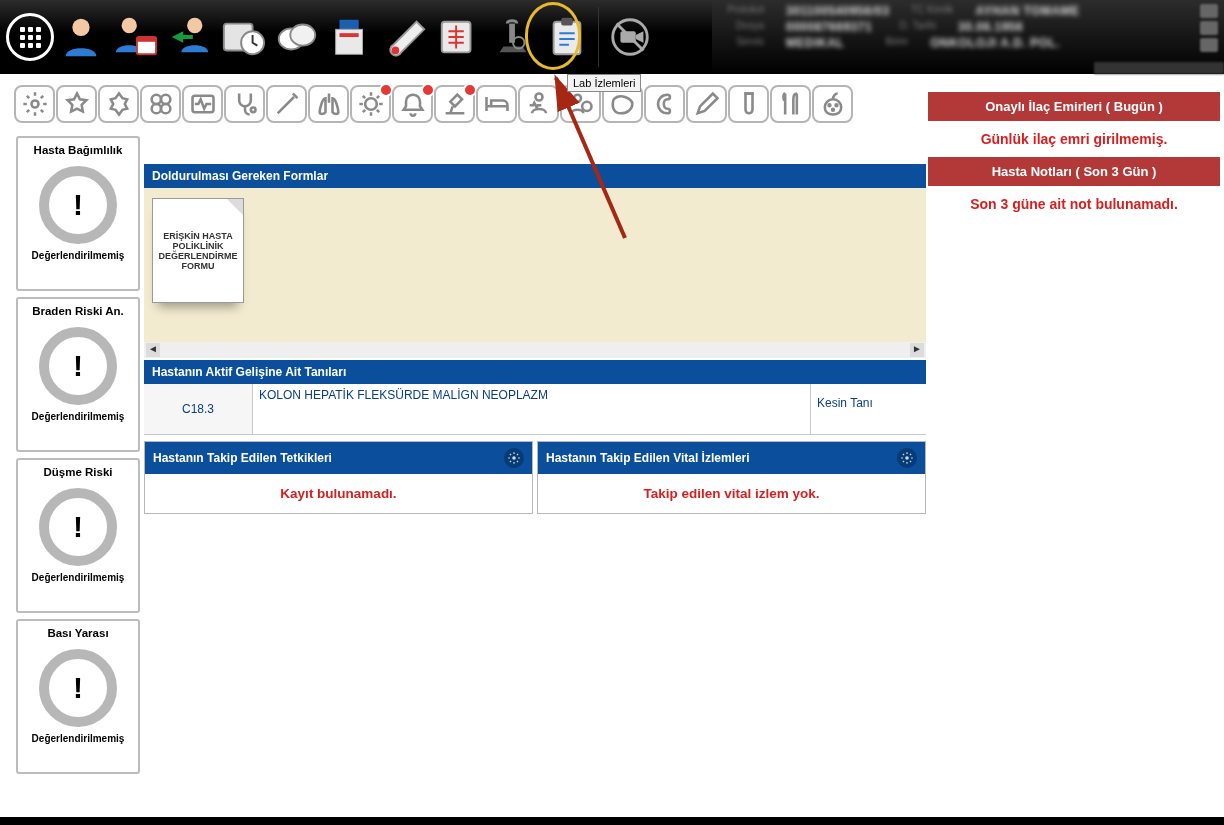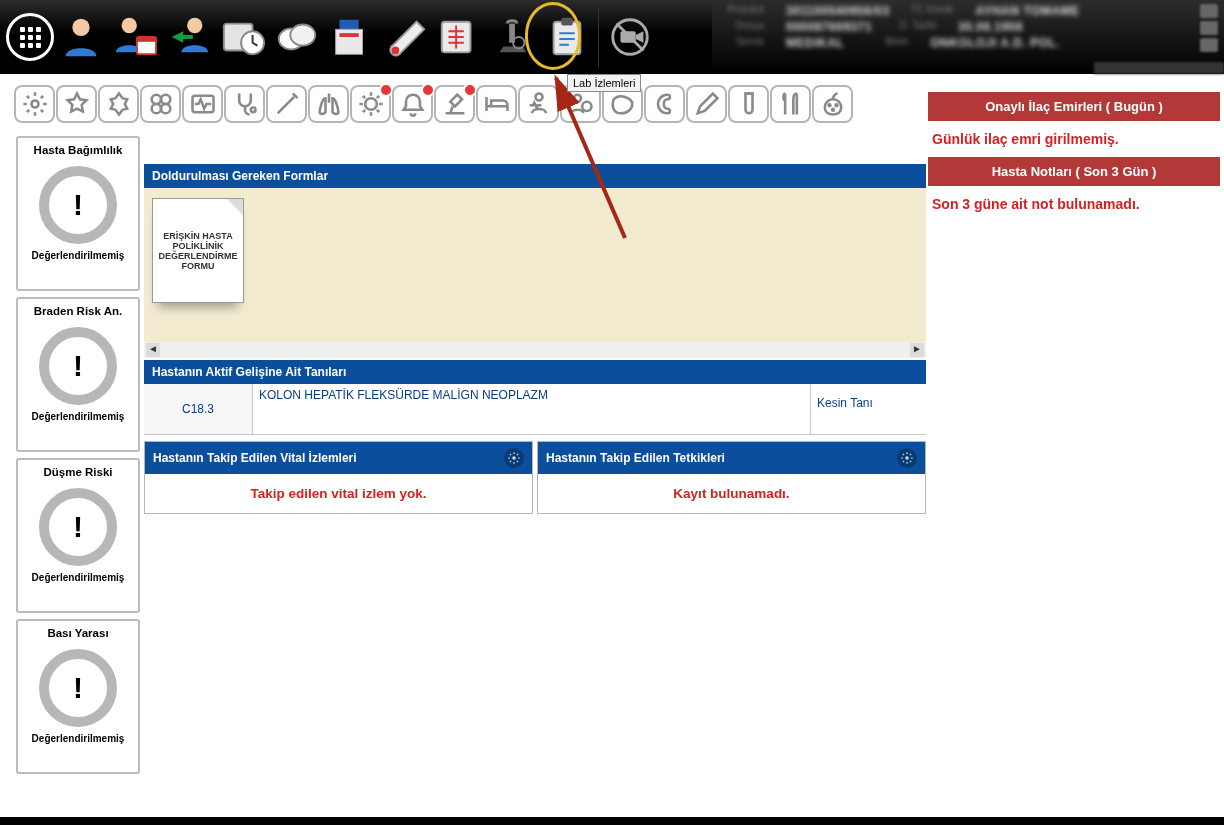--- a/index.html
+++ b/index.html
@@ -58,21 +58,21 @@
   .two-panels { display:flex; gap:4px; margin-top:6px;}
   .panel { flex:1; border:1px solid #b7b7b7;}
   .panel .hdr { background:#0b4f9c; color:#fff; font-size:12px; font-weight:bold; padding:6px 8px; display:flex; justify-content:space-between; align-items:center;}
   .panel .hdr .gear { width:20px; height:20px; border-radius:50%; background:#083a74; display:flex; align-items:center; justify-content:center; cursor:pointer;}
   .panel .hdr .gear svg { width:14px; height:14px; fill:#cfe0f5;}
   .panel .msg { text-align:center; color:#d81f1f; font-size:13.5px; font-weight:bold; padding:12px 4px;}
 
   
   .right-col { position:absolute; top:92px; right:4px; width:292px;}
   .rhead { background:#b33939; color:#fff; font-size:13px; font-weight:bold; text-align:center; padding:7px 4px;}
-  .rmsg { color:#d81f1f; font-size:14px; font-weight:bold; padding:10px 4px;}
+  .rmsg { color:#d81f1f; font-size:14px; font-weight:bold; text-align:center; padding:10px 4px;}
 
   
   .bottombar { position:absolute; bottom:0; left:0; width:100%; height:8px; background:#000;}
 </style>
 </head>
 <body>
 
 <div class="topbar">
   <div class="grid-btn">
     <div class="dots">
@@ -334,21 +334,21 @@
 </div>
 
 <div class="body">
   <div class="left-col">
     <div class="risk-card">
       <div class="title">Hasta Bağımlılık</div>
       <div class="ring">!</div>
       <div class="status">Değerlendirilmemiş</div>
     </div>
     <div class="risk-card">
-      <div class="title">Braden Risk An.</div>
+      <div class="title">Braden Riski An.</div>
       <div class="ring">!</div>
       <div class="status">Değerlendirilmemiş</div>
     </div>
     <div class="risk-card">
       <div class="title">Düşme Riski</div>
       <div class="ring">!</div>
       <div class="status">Değerlendirilmemiş</div>
     </div>
     <div class="risk-card">
       <div class="title">Bası Yarası</div>
@@ -368,44 +368,44 @@
     </div>
 
     <div class="diag-bar">Hastanın Aktif Gelişine Ait Tanıları</div>
     <div class="diag-row">
       <div class="c1">C18.3</div>
       <div class="c2">KOLON HEPATİK FLEKSÜRDE MALİGN NEOPLAZM</div>
       <div class="c3">Kesin Tanı</div>
     </div>
 
     <div class="two-panels">
+      <div class="panel">
+        <div class="hdr">
+          <span>Hastanın Takip Edilen Tetkikleri</span>
+          <span class="gear">
+            <svg viewBox="0 0 24 24">
+                <circle cx="12" cy="12" r="3" fill="#cfe0f5"></circle>
+                <path d="M12 2v3M12 19v3M2 12h3M19 12h3M5 5l2 2M17 17l2 2M19 5l-2 2M5 19l2-2" stroke="#cfe0f5" stroke-width="2"></path>
+              </svg>
+          </span>
+        </div>
+        <div class="msg">Kayıt bulunamadı.</div>
+      </div>
       <div class="panel">
         <div class="hdr">
           <span>Hastanın Takip Edilen Vital İzlemleri</span>
           <span class="gear">
             <svg viewBox="0 0 24 24">
                 <circle cx="12" cy="12" r="3" fill="#cfe0f5"></circle>
                 <path d="M12 2v3M12 19v3M2 12h3M19 12h3M5 5l2 2M17 17l2 2M19 5l-2 2M5 19l2-2" stroke="#cfe0f5" stroke-width="2"></path>
               </svg>
           </span>
         </div>
         <div class="msg">Takip edilen vital izlem yok.</div>
       </div>
-      <div class="panel">
-        <div class="hdr">
-          <span>Hastanın Takip Edilen Tetkikleri</span>
-          <span class="gear">
-            <svg viewBox="0 0 24 24">
-                <circle cx="12" cy="12" r="3" fill="#cfe0f5"></circle>
-                <path d="M12 2v3M12 19v3M2 12h3M19 12h3M5 5l2 2M17 17l2 2M19 5l-2 2M5 19l2-2" stroke="#cfe0f5" stroke-width="2"></path>
-              </svg>
-          </span>
-        </div>
-        <div class="msg">Kayıt bulunamadı.</div>
-      </div>
     </div>
   </div>
 </div>
 
 <div class="right-col">
   <div class="rhead">Onaylı İlaç Emirleri ( Bugün )</div>
   <div class="rmsg">Günlük ilaç emri girilmemiş.</div>
   <div class="rhead">Hasta Notları ( Son 3 Gün )</div>
   <div class="rmsg">Son 3 güne ait not bulunamadı.</div>
 </div>

